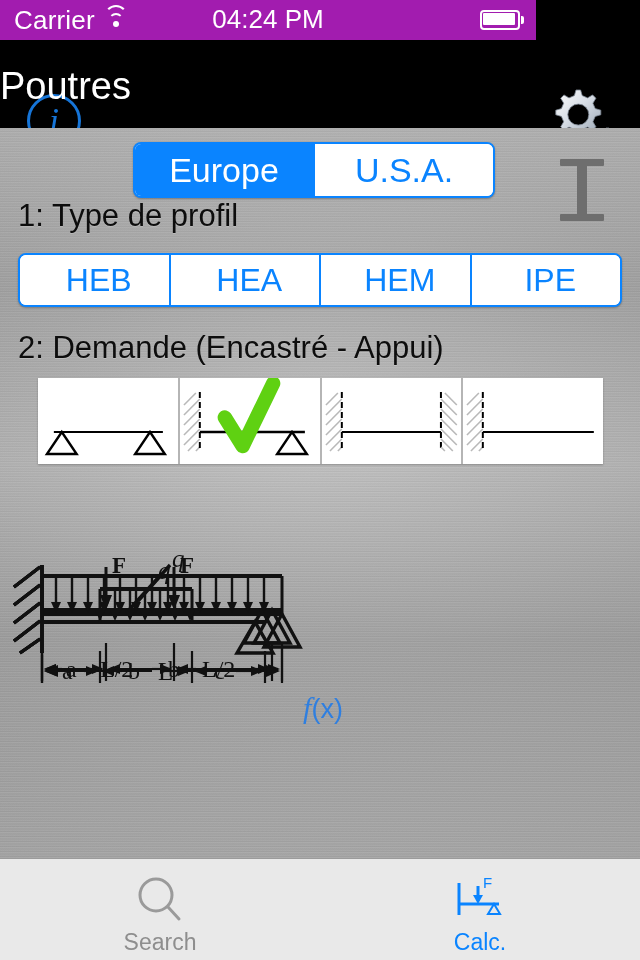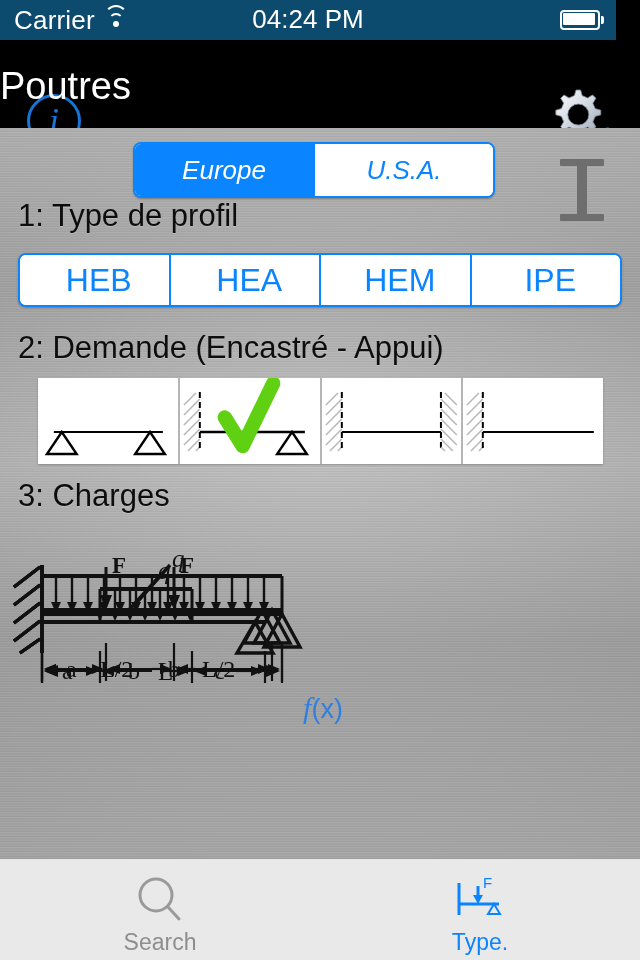--- a/index.html
+++ b/index.html
@@ -8,22 +8,22 @@
     font-family:"Liberation Sans", sans-serif;
     background:#000;
     overflow:hidden;
     position:relative;
     -webkit-font-smoothing:antialiased;
   }
   #app { position:absolute; inset:0; width:640px; height:960px; }
 
   
   .statusbar {
-    position:absolute; left:0; top:0; width:616px; height:40px;
-    background:#0c4a6e; color:#fff;
+    position:absolute; left:0; top:0; width:536px; height:40px;
+    background:#a21caf; color:#fff;
   }
   .sb-left { position:absolute; left:14px; top:6px; display:flex; align-items:center; gap:8px; }
   .sb-carrier { font-size:26px; letter-spacing:0.2px; line-height:28px; }
   .sb-wifi { width:26px; height:20px; position:relative; }
   .sb-wifi i {
     position:absolute; left:50%; bottom:2px; transform:translateX(-50%);
     border:2.5px solid #fff; border-bottom-color:transparent;
     border-left-color:transparent; border-right-color:transparent;
     border-radius:50%;
   }
@@ -78,21 +78,21 @@
 
   
   .seg-region {
     position:absolute; left:133px; top:14px; width:362px; height:56px;
     border:2px solid #0a84ff; border-radius:8px; overflow:hidden;
     display:flex; background:#fff;
     box-shadow:0 1px 2px rgba(0,0,0,.28);
   }
   .seg-region .seg {
     flex:1; display:flex; align-items:center; justify-content:center;
-    font-size:26px; color:#0a84ff; background:#fff;font-style:italic;
+    font-size:34px; color:#0a84ff; background:#fff;
   }
   .seg-region .seg.active { background:#0a84ff; color:#fff; }
   .seg-region .seg + .seg { border-left:2px solid #0a84ff; }
 
   
   .iprofile { position:absolute; right:30px; top:22px; width:56px; height:80px; }
 
   .step-title {
     position:absolute; left:18px; color:#0d0d0d;
     font-size:31px; line-height:36px; font-weight:400;
@@ -295,21 +295,20 @@
             <line x1="4" y1="67" x2="20" y2="51"></line>
               <line x1="8" y1="73" x2="20" y2="61"></line>
             <line x1="16" y1="73" x2="20" y2="69"></line>
           </g>
           <line x1="20" y1="14" x2="20" y2="74" stroke="#000" stroke-width="2" stroke-dasharray="6,4"></line>
           <line x1="20" y1="54" x2="132" y2="54" stroke="#000" stroke-width="2.2"></line>
         </svg>
       </div>
     </div>
 
-    <div class="step-title" id="t3">3: Charges</div>
 
     <div class="loads">
 
       <div class="load-cell" id="load-0">
         <svg viewBox="0 0 320 165" aria-hidden="true">
           <g stroke="#111" stroke-width="3.2" fill="none">
             <line x1="42" y1="42" x2="42" y2="130"></line>
             <g stroke-width="3">
               <line x1="14" y1="64" x2="40" y2="44"></line>
                 <line x1="14" y1="82" x2="40" y2="62"></line>
@@ -525,16 +524,16 @@
           <g stroke="#0a84ff" stroke-width="3" fill="none">
             <line x1="12" y1="10" x2="12" y2="42"></line>
             <line x1="12" y1="31" x2="52" y2="31"></line>
             <line x1="31" y1="13" x2="31" y2="26"></line>
           </g>
           <polygon points="31,31 26,22 36,22" fill="#0a84ff"></polygon>
           <text x="36" y="15" font-family="Liberation Sans, sans-serif" font-size="15" fill="#0a84ff">F</text>
           <polygon points="47,31 41,41 53,41" fill="none" stroke="#0a84ff" stroke-width="2"></polygon>
         </svg>
       </div>
-      <div class="t-lbl">Type.</div>
+      <div class="t-lbl">Calc.</div>
     </div>
   </div>
 </div>
 
 </body></html>

